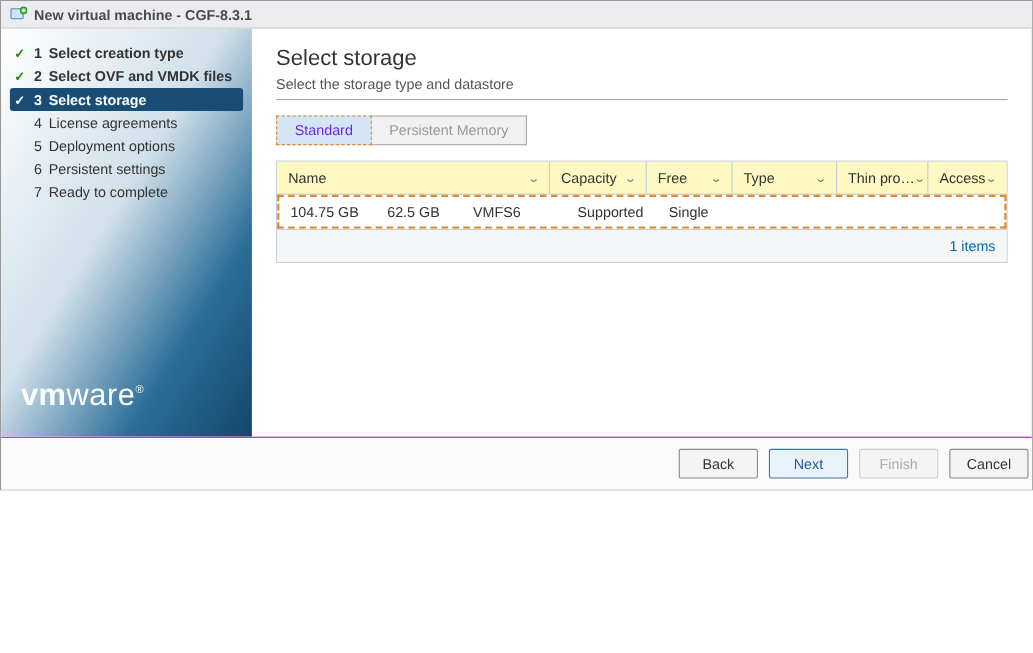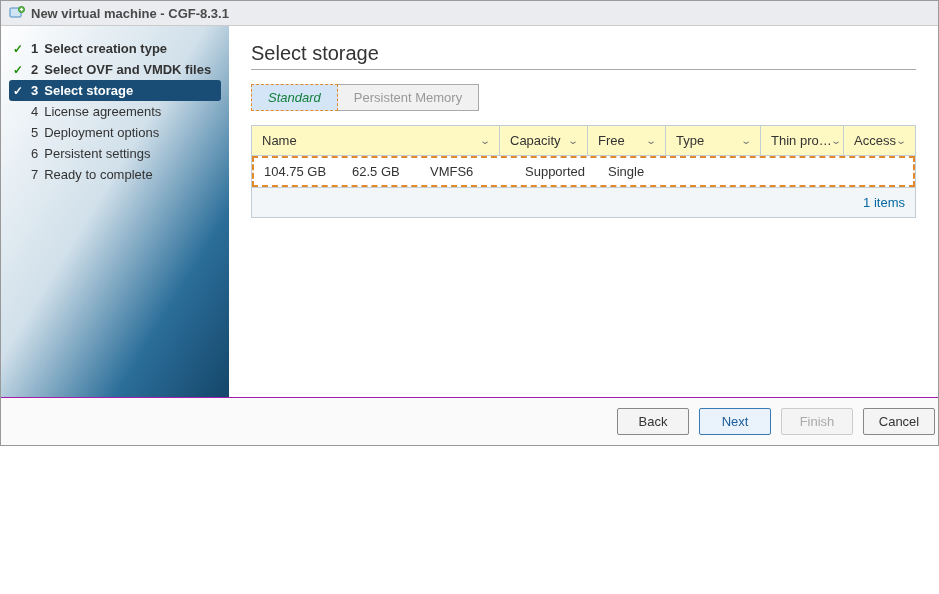--- a/index.html
+++ b/index.html
@@ -24,21 +24,21 @@
 .logo .vm { font-weight: bold; }
 .logo .ware { font-weight: normal; }
 .logo .r { font-size: 10px; vertical-align: super; }
 .main { flex: 1; padding: 16px 22px 0 22px; display: flex; flex-direction: column; }
 .page-title { font-size: 20px; font-weight: normal; color: #333; margin-bottom: 4px; }
 .page-subtitle { font-size: 13px; color: #555; margin-bottom: 6px; }
 hr.hdr { border: none; border-top: 1px solid #aaa; margin-bottom: 14px; }
 .tabs { display: flex; gap: 0; margin-bottom: 14px; }
 .tab { padding: 5px 16px; border: 1px solid #aaa; background: #f1f1f1; font-size: 13px; color: #999; cursor: pointer; }
 .tab + .tab { border-left: none; }
-.tab.active { background: #d3e5f6; color: #15803d; border: 1px dashed #e08a2c; z-index: 1; position: relative; font-style: italic; }
+.tab.active { background: #d3e5f6; color: #6d28d9; border: 1px dashed #e08a2c; z-index: 1; position: relative; }
 .instr { font-size: 13px; color: #333; margin: 0 0 28px 10px; }
 .table-wrap { border: 1px solid #c3cdd6; }
 .thead { display: flex; background: #fef9c3; border-bottom: 1px solid #c3cdd6; }
 .th { padding: 7px 10px; font-size: 13px; color: #333; display: flex; align-items: center; justify-content: space-between; border-right: 1px solid #c3cdd6; }
 .th:last-child { border-right: none; }
 .th .chev { font-size: 10px; color: #777; transform: scaleX(1.4); }
 .col-name { flex: 0 0 248px; }
 .col-cap { flex: 0 0 88px; }
 .col-free { flex: 0 0 78px; }
 .col-type { flex: 0 0 95px; }
@@ -101,24 +101,28 @@
           <span class="ck">✓</span>
           <span class="num">6</span>
           <span class="lbl">Persistent settings</span>
         </div>
         <div class="step pending">
           <span class="ck">✓</span>
           <span class="num">7</span>
           <span class="lbl">Ready to complete</span>
         </div>
       </div>
+      <div class="logo">
+        <span class="vm">vm</span><span class="ware">ware</span><span class="r">®</span>
+      </div>
     </div>
 
     <div class="main">
       <div class="page-title">Select storage</div>
+      <div class="page-subtitle">Select the storage type and datastore</div>
       <hr class="hdr">
 
       <div class="tabs">
         <div class="tab active">Standard</div>
         <div class="tab">Persistent Memory</div>
       </div>
 
 
       <div class="table-wrap">
         <div class="thead">

